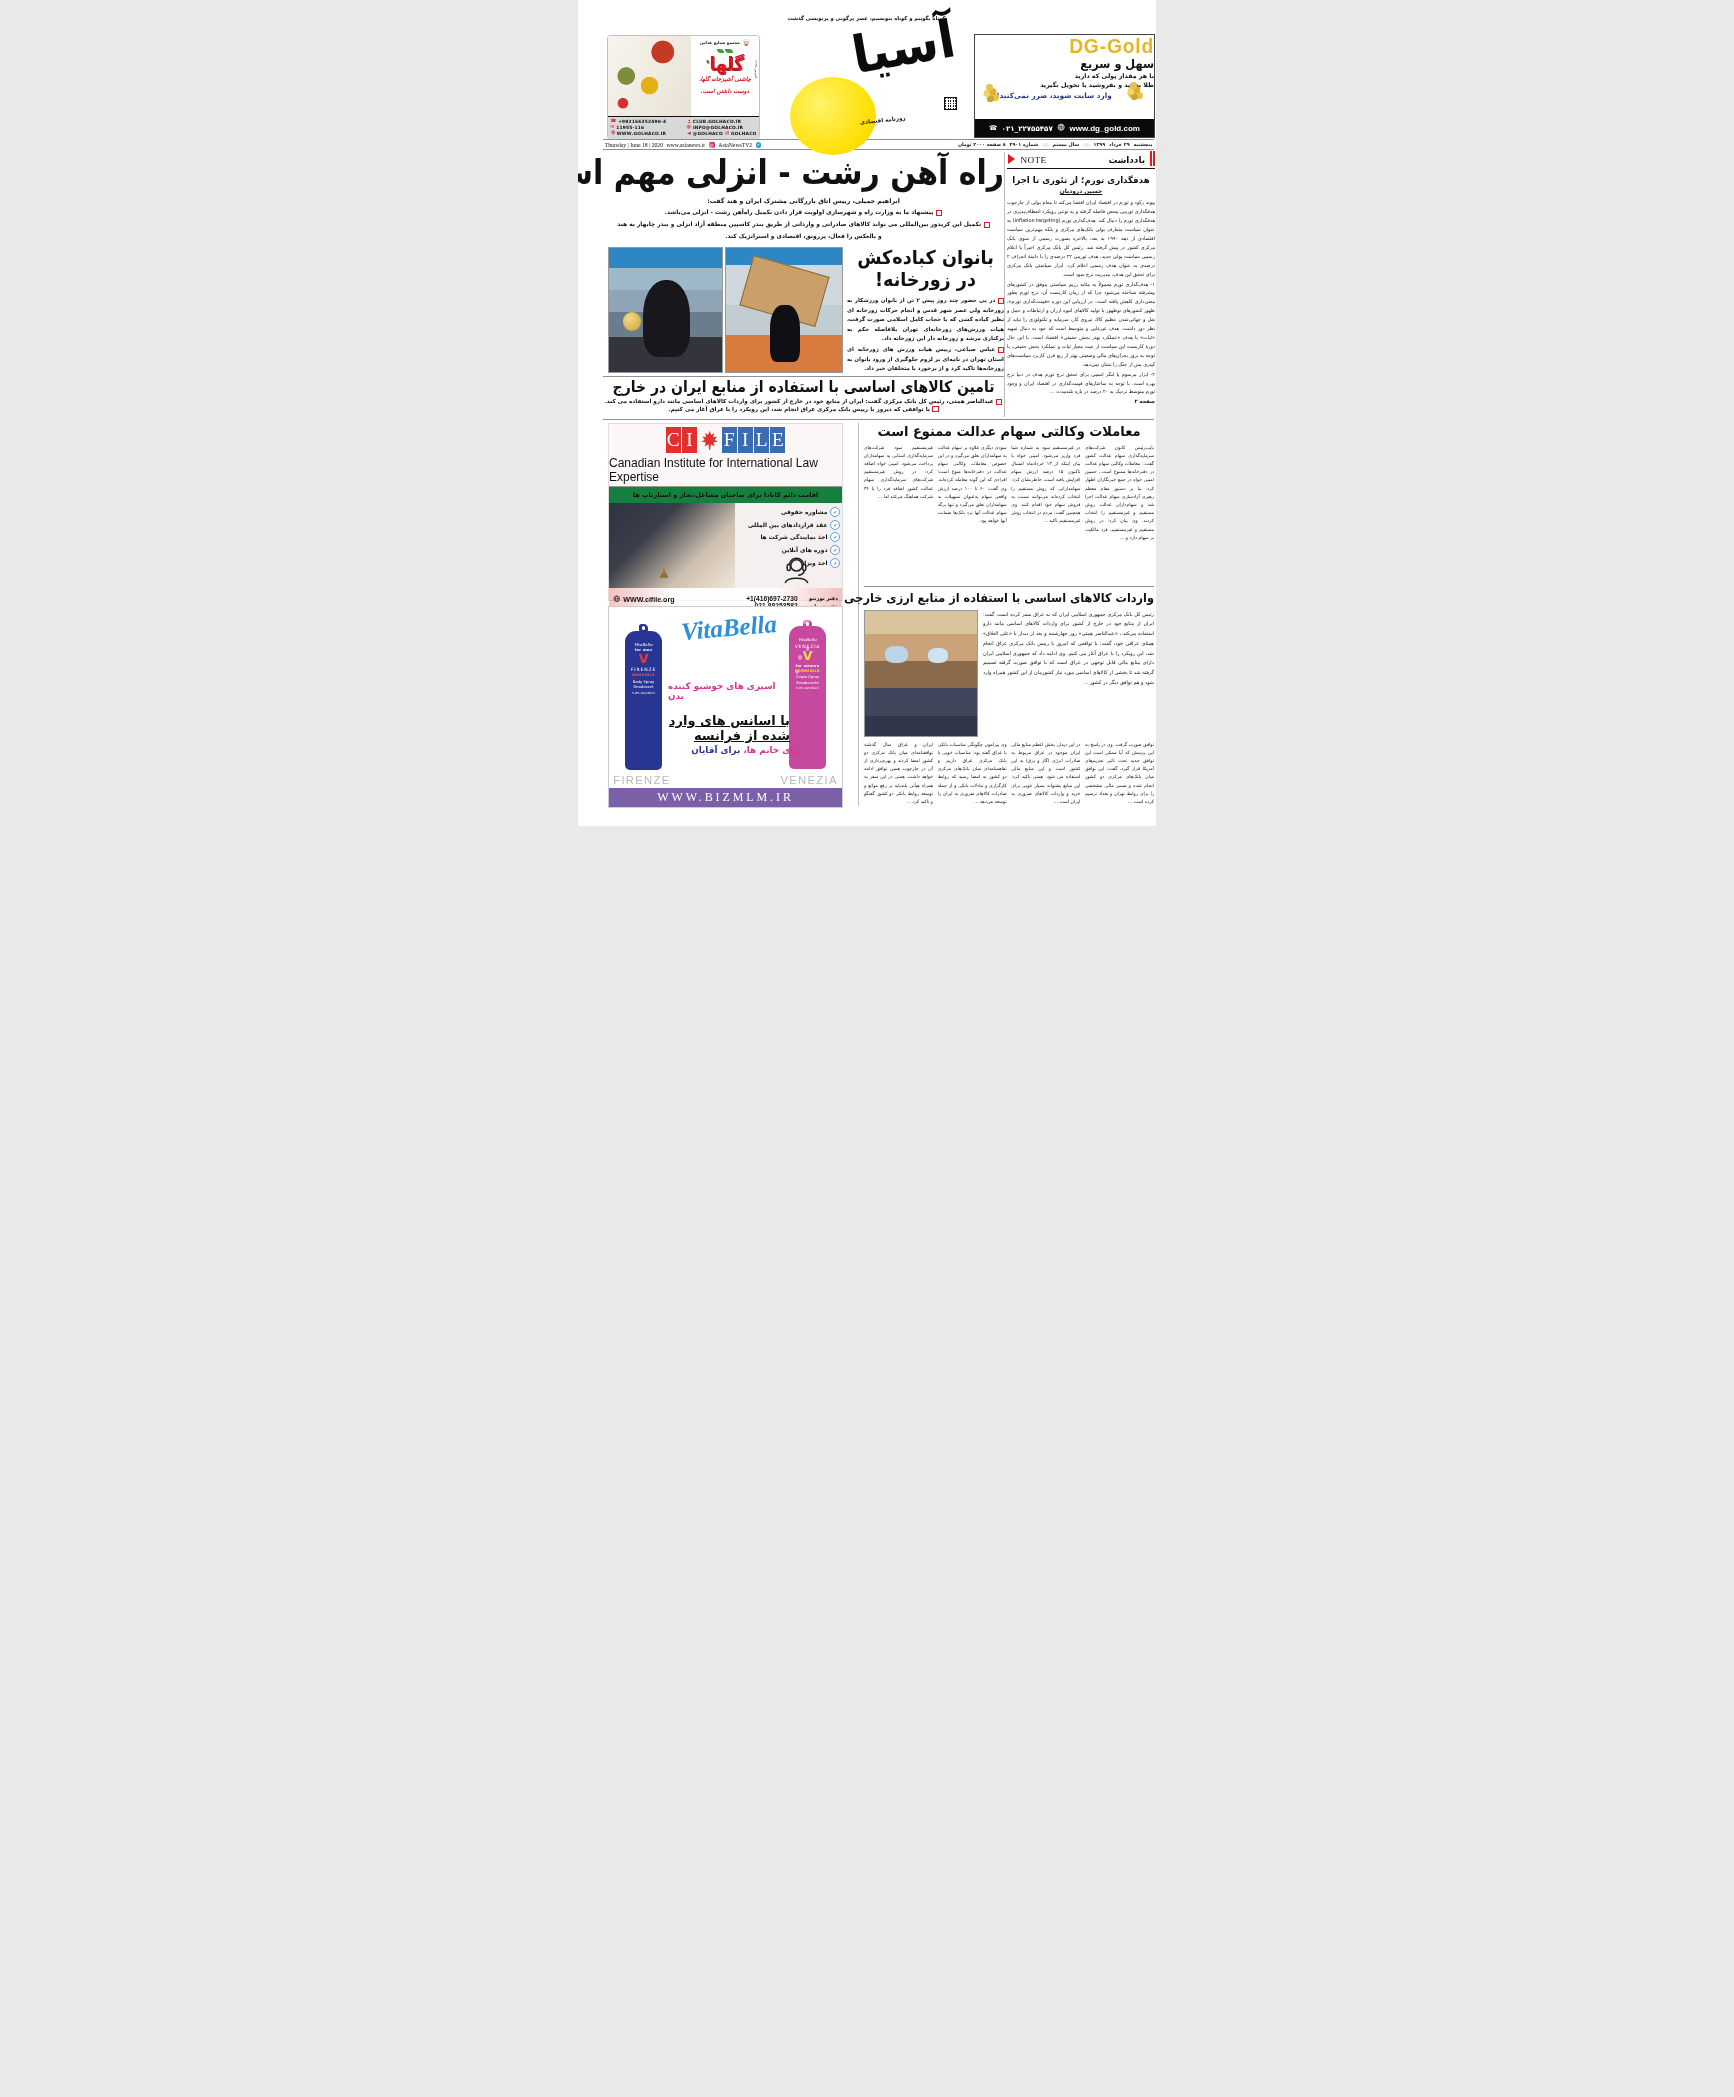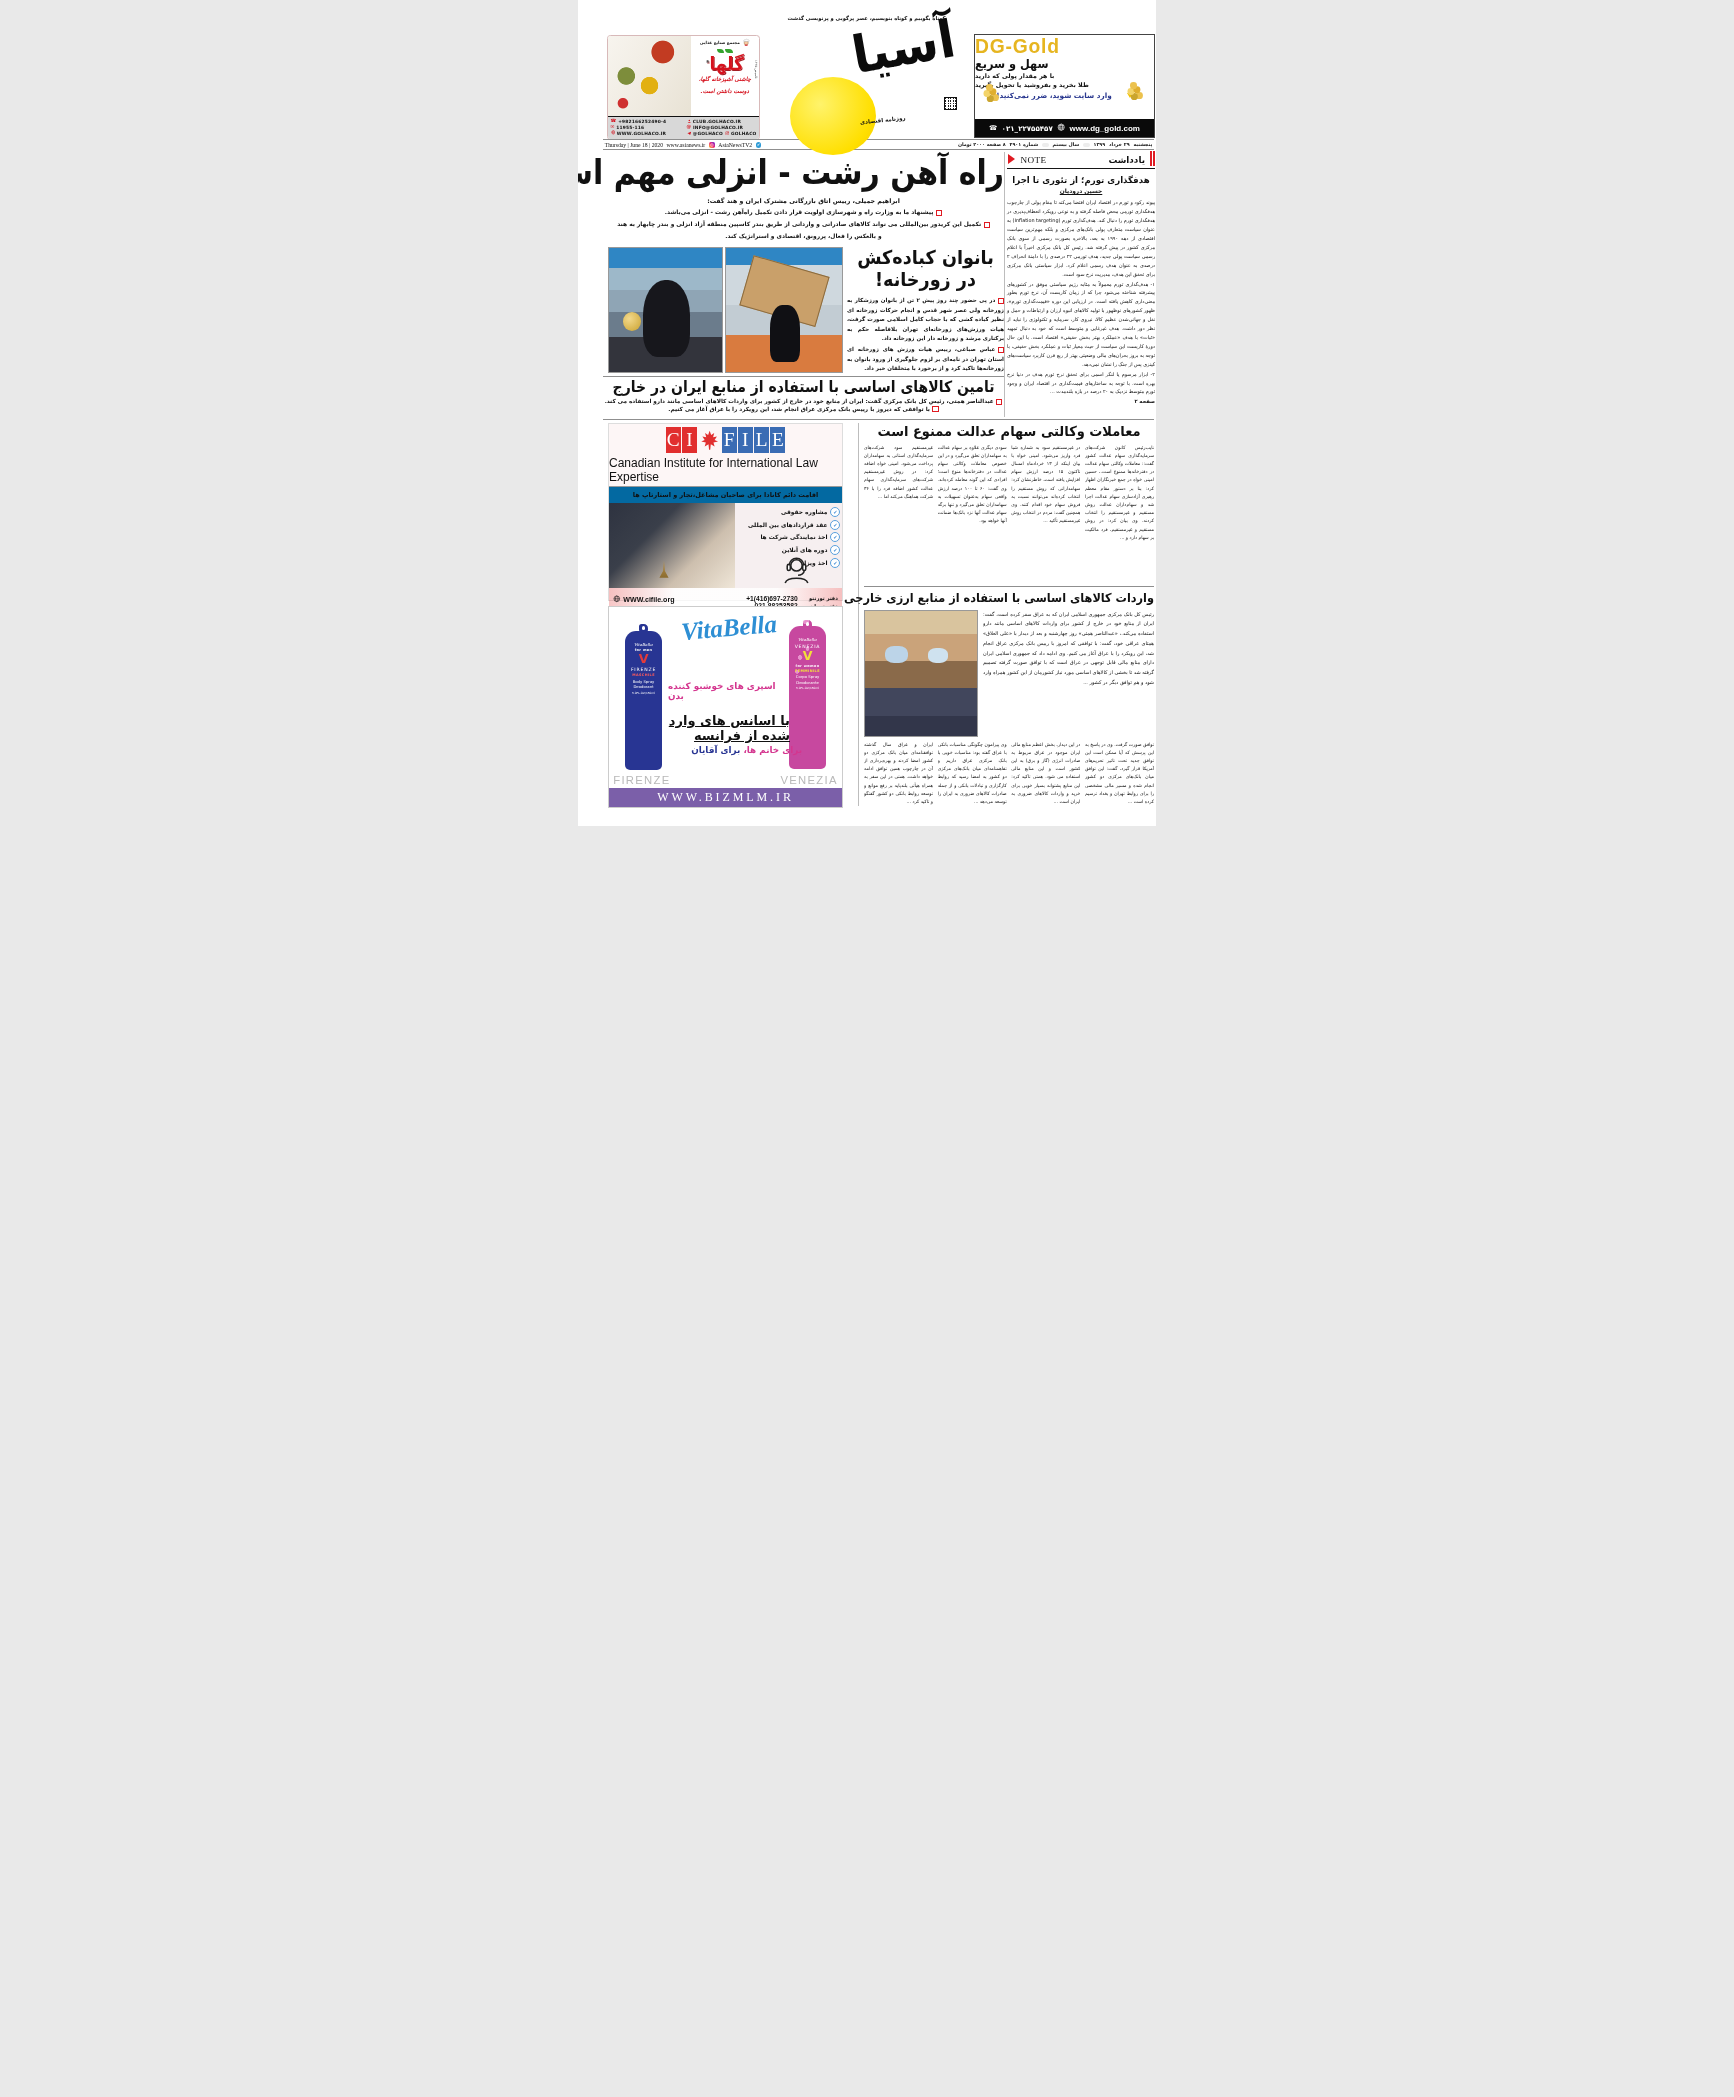--- a/index.html
+++ b/index.html
@@ -43,21 +43,21 @@
        background:radial-gradient(circle at 35% 35%,#fff36b,#ffdf00 70%,#f4c900);}
   .callig{position:absolute;right:17px;top:7.6px;font-size:49px;font-weight:900;transform:rotate(-10deg) scaleY(1.05);
           line-height:1;letter-spacing:-1.7px;color:#0b0b0b;}
   .mast-sub{position:absolute;right:66px;top:102px;font-size:5.5px;font-weight:bold;transform:rotate(-6deg);}
   .qr{position:absolute;left:183px;top:82px;width:11.3px;height:11.3px;border:0.8px solid #111;
       background:
        repeating-linear-gradient(0deg,#111 0 1.3px,#fff 1.3px 2.5px),
        repeating-linear-gradient(90deg,#111 0 1.3px,#fff 1.3px 2.5px);background-blend-mode:screen;}
 
   
-  .dg{left:396px;top:34px;width:181px;height:104px;border:0.4px solid #444;box-sizing:border-box;background:#fff;text-align:left;}
+  .dg{left:396px;top:34px;width:181px;height:104px;border:0.4px solid #444;box-sizing:border-box;background:#fff;text-align:right;}
   .dg-logo{font-family:"Liberation Sans",sans-serif;font-size:19.3px;font-weight:900;color:#e6b520;letter-spacing:0.8px;line-height:1.05;margin-top:1.7px;}
   .dg-l1{font-size:11.3px;font-weight:900;transform:scaleY(1.1);margin-top:0.8px;}
   .dg-l2{font-size:6.3px;font-weight:900;margin-top:1.7px;}
   .dg-l3{font-size:6.3px;font-weight:900;margin-top:1.7px;}
   .dg-l4{font-size:7.3px;font-weight:900;color:#2b3990;margin-top:3px;display:flex;align-items:center;justify-content:center;gap:15px;direction:rtl;}
   .dg-arrow{width:0;height:0;border-left:3.8px solid transparent;border-right:3.8px solid transparent;border-top:5.9px solid #f2c200;}
   .dg-bar{position:absolute;left:0;bottom:0;width:100%;height:17.6px;background:#0a0a0a;color:#fff;
           display:flex;align-items:center;justify-content:center;gap:4.2px;font-weight:bold;}
   .dg-phone{font-size:7.1px;}
   .dg-site{font-size:8px;font-family:"Liberation Sans",sans-serif;}
@@ -118,21 +118,21 @@
   .tamin p{margin:0.8px 0;font-size:5.7px;font-weight:900;}
 
   
   .cifile{left:30px;top:423px;width:235px;height:178px;border:0.4px solid #ddd;box-sizing:border-box;background:#fdf6f6;}
   .ci-row{display:flex;align-items:center;justify-content:center;gap:1.3px;padding-top:3.4px;}
   .ci-letter{width:15px;height:26px;display:flex;align-items:center;justify-content:center;
     font-family:"Liberation Serif",serif;font-size:19.3px;color:#fff;}
   .ci-red{background:#e12f2f;} .ci-blue{background:#3a6cb4;}
   .ci-leaf{width:22px;height:26px;display:flex;align-items:center;justify-content:center;}
   .ci-org{font-family:"Liberation Sans",sans-serif;font-weight:normal;font-size:12px;padding:2.5px 0 2.5px;border-bottom:0.8px solid #9a9a9a;}
-  .ci-banner{background:#0369a1;color:#101010;font-weight:900;font-size:6.5px;text-align:center;padding:3.8px 1.7px;direction:rtl;}
+  .ci-banner{background:#15803d;color:#101010;font-weight:900;font-size:6.5px;text-align:center;padding:3.8px 1.7px;direction:rtl;}
   .ci-body{position:relative;height:85px;background:#f6eff0;}
   .ci-photo{position:absolute;left:0;top:0;width:126px;height:85px;
     background:linear-gradient(135deg,#2e3340 0%,#3a3f4a 34%,#cdbfae 68%,#efe6d8 100%);}
   .ci-photo:after{content:"";position:absolute;left:40%;bottom:12%;width:9.2px;height:17px;
     background:linear-gradient(180deg,#b9924b,#8a6b2f);clip-path:polygon(50% 0,60% 60%,100% 100%,0 100%,40% 60%);}
   .ci-services{position:absolute;right:1.7px;top:0.8px;width:106px;direction:rtl;}
   .ci-srv{display:flex;align-items:center;gap:2.9px;margin:2.9px 0;font-size:5.9px;font-weight:bold;}
   .check{width:8px;height:8px;border-radius:50%;border:0.8px solid #5aa0dd;color:#4a90d9;display:flex;align-items:center;justify-content:center;font-size:5px;flex:0 0 auto;background:#fff;}
   .check:after{content:"✔";}
   .headset{position:absolute;right:29px;bottom:0.8px;}

